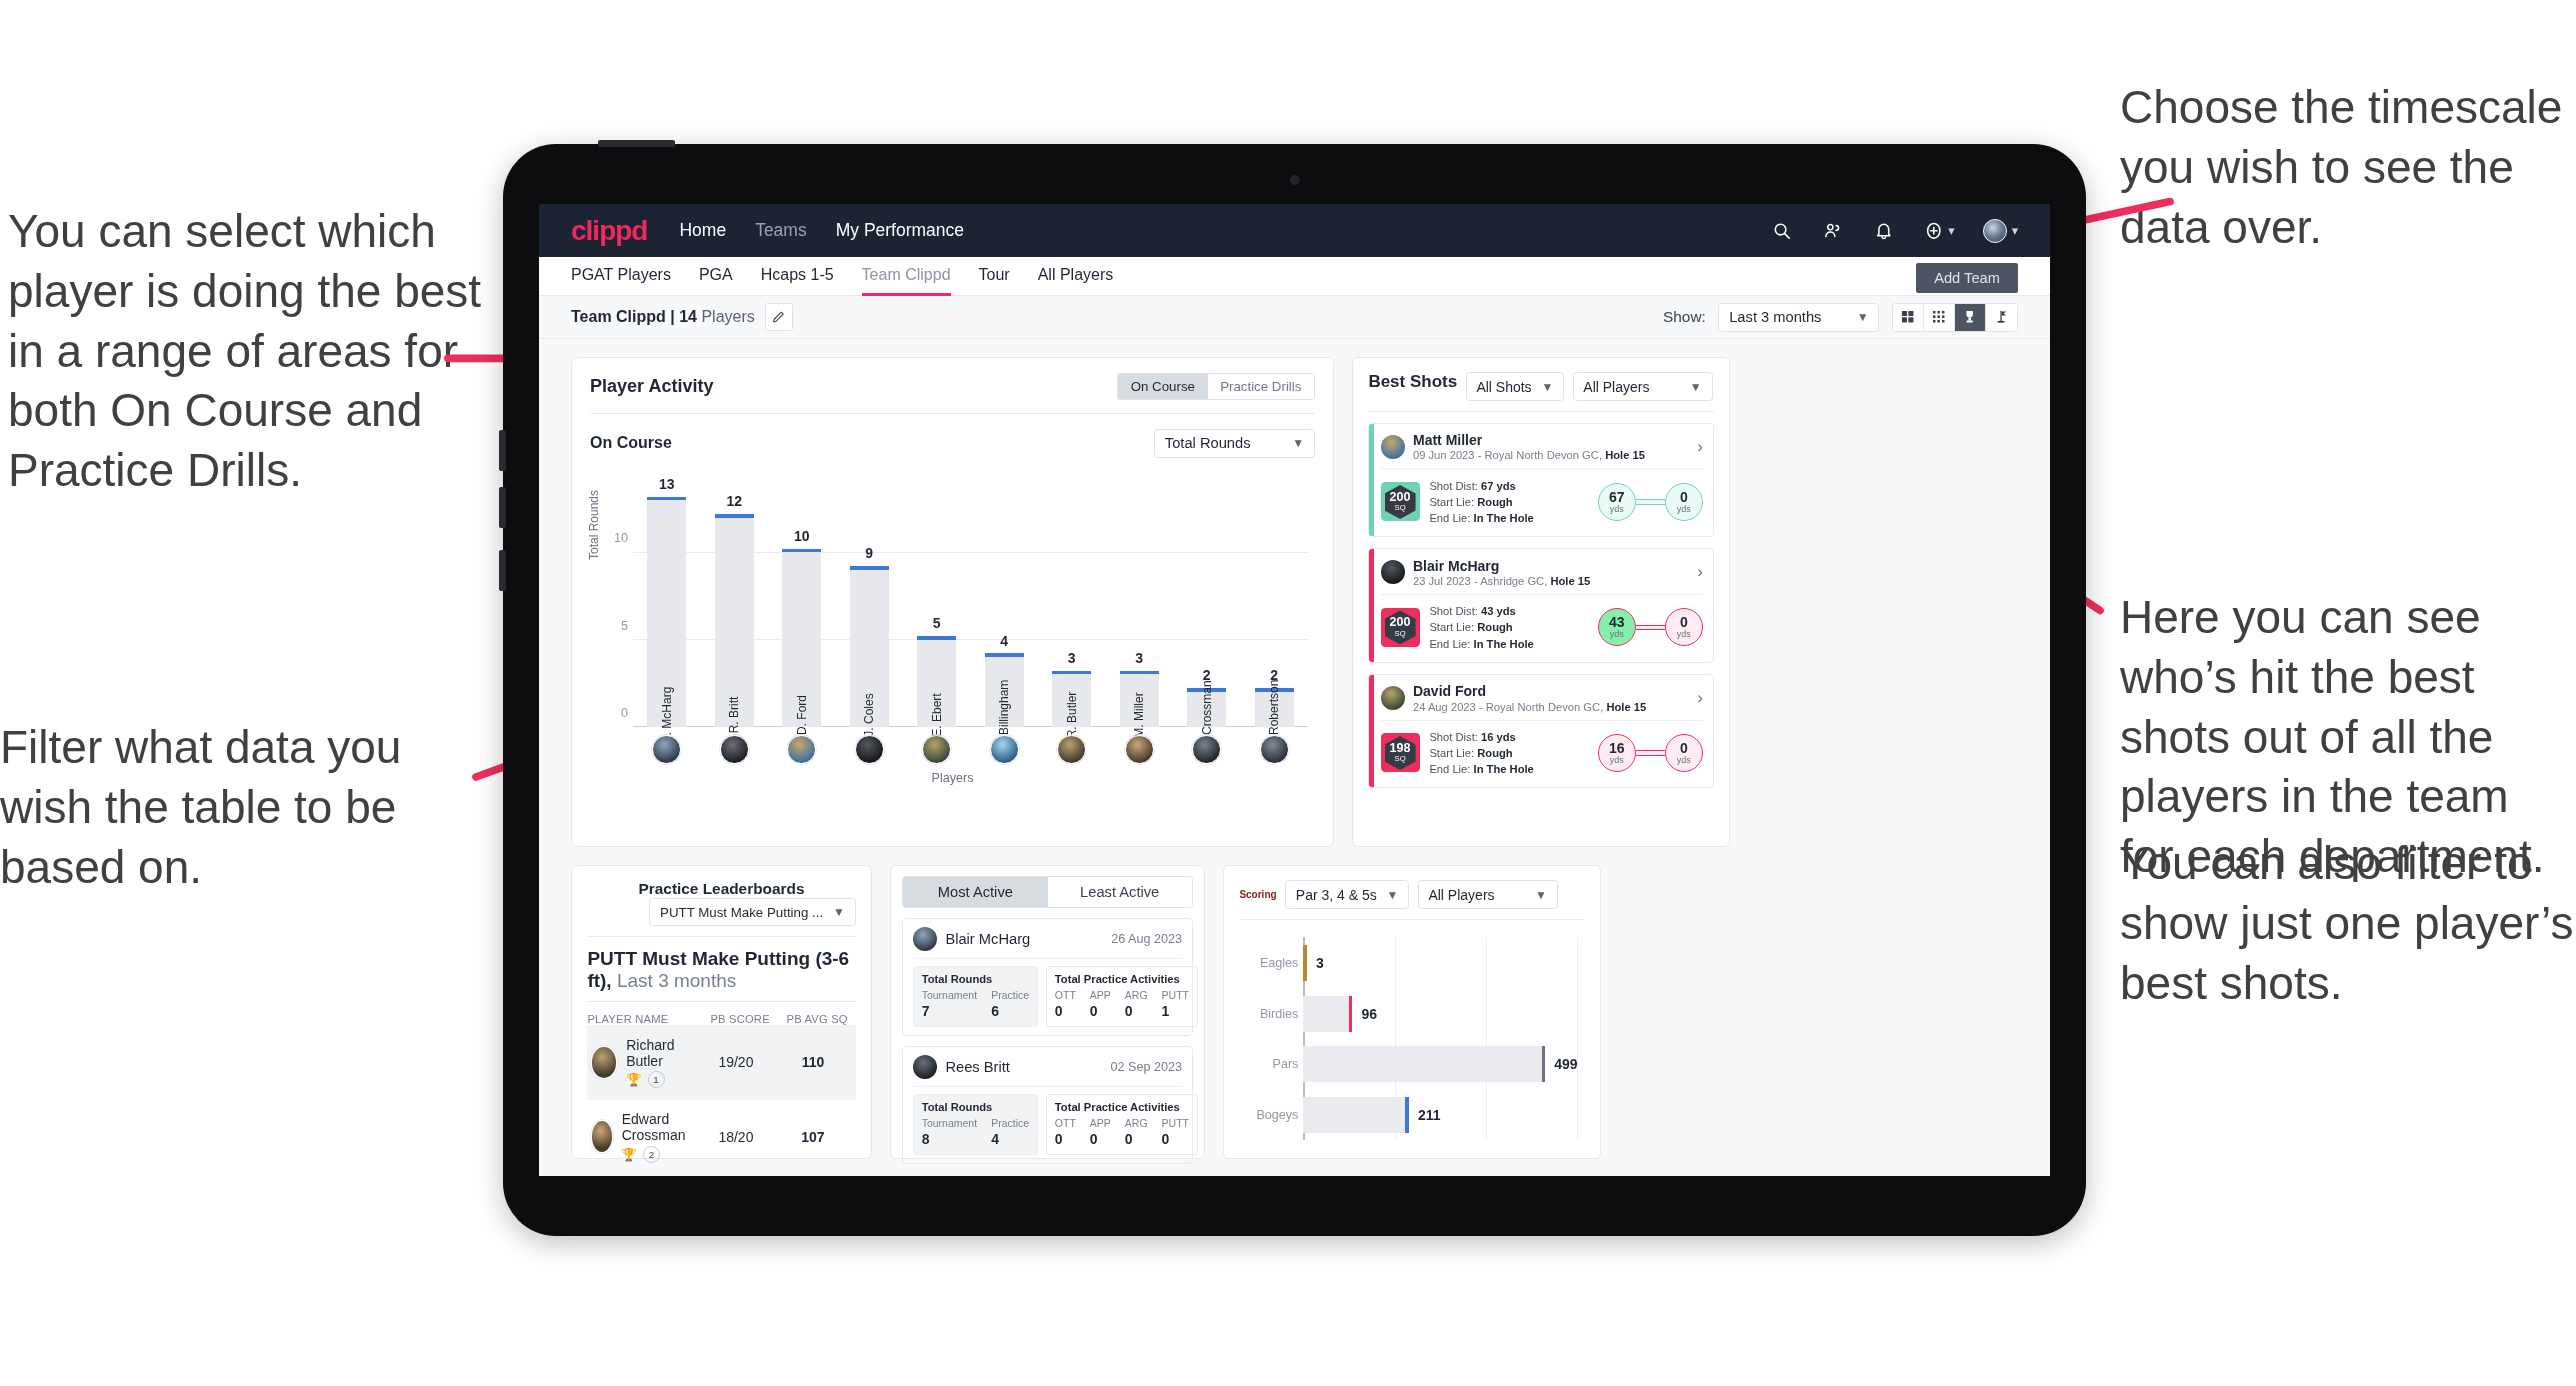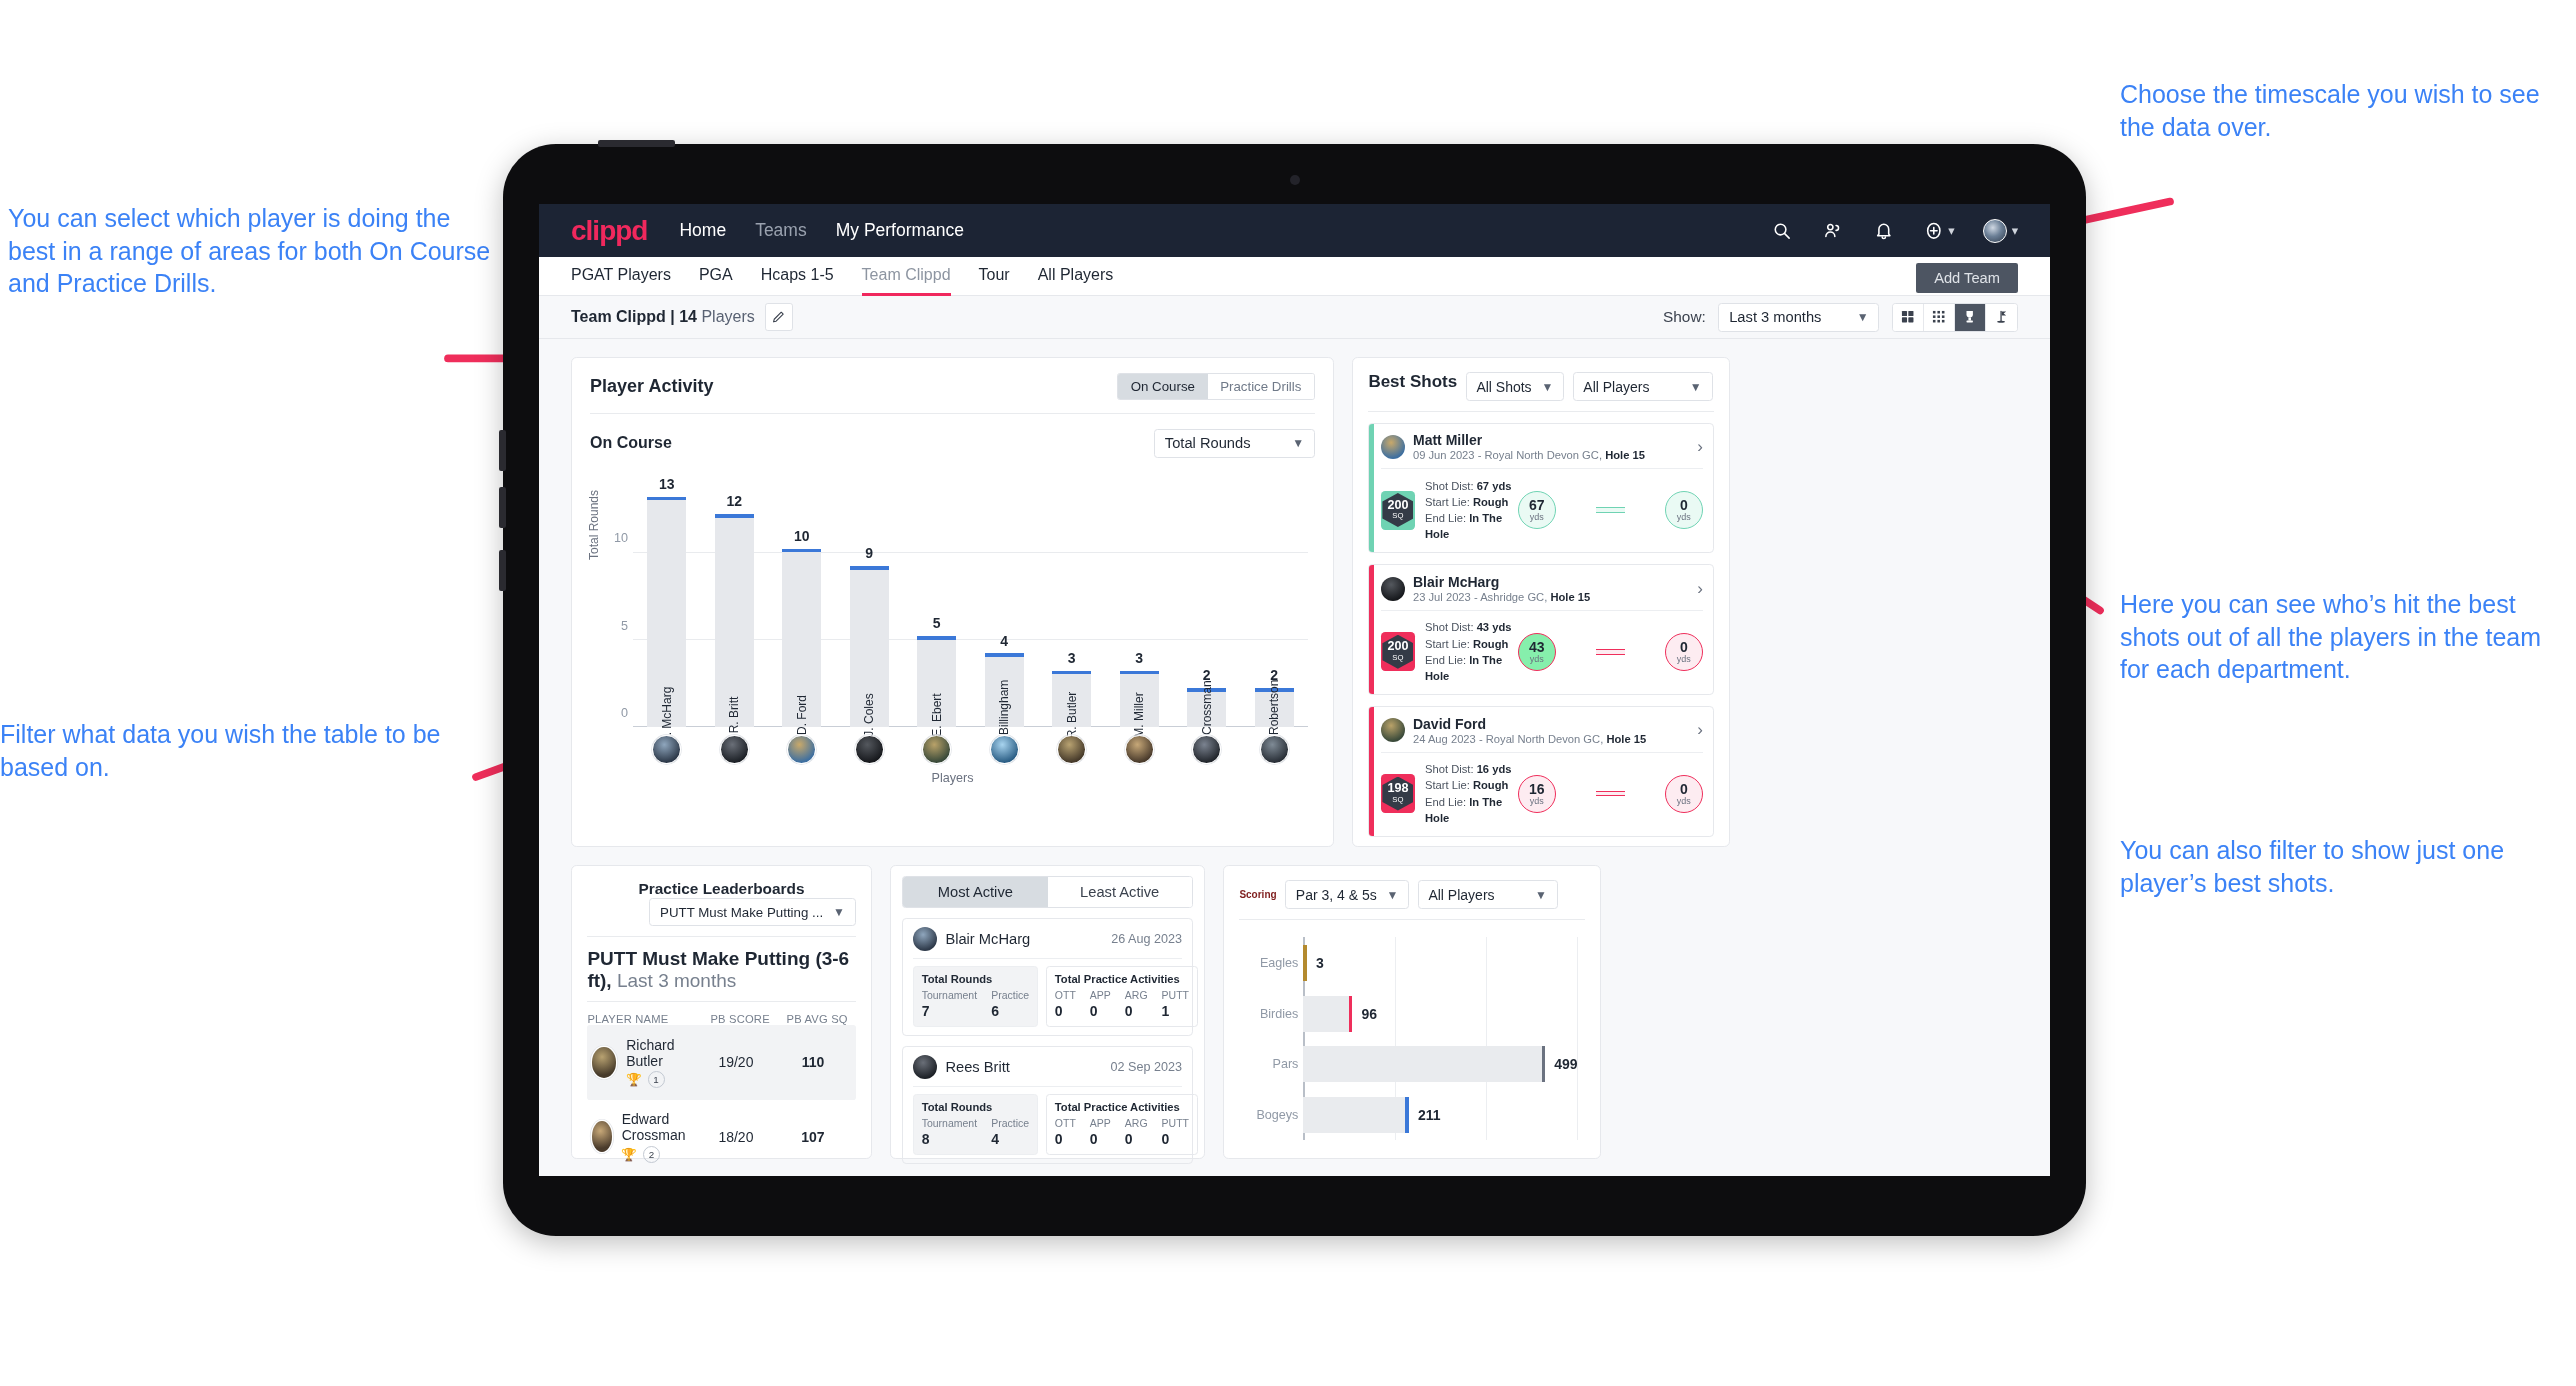--- a/index.html
+++ b/index.html
@@ -8,23 +8,23 @@
     background: #ffffff;
     font-family: "Liberation Sans", sans-serif;
     position: relative;
     overflow: hidden;
   }
 
   
   .annot {
     position: absolute;
     font-family: "Liberation Sans", sans-serif;
-    font-size: 25px;
+    font-size: 46px;
     line-height: 1.30;
-    color: #3b82f6;
+    color: #404040;
     font-weight: 400;
   }
   .annot-a { left: 8px;   top: 202px; width: 490px; }
   .annot-b { left: 0px;   top: 718px; width: 483px; }
   .annot-c { left: 2120px; top: 78px; width: 448px; }
   .annot-d { left: 2120px; top: 588px; width: 455px; }
   .annot-e { left: 2120px; top: 834px; width: 455px; }
 
   .arrow-svg { position: absolute; left:0; top:0; width: 2576px; height: 1386px; pointer-events: none; }
 
@@ -171,21 +171,21 @@
   .sc-arrow { margin-left:auto; color:#6b7280; font-size:17px; }
   .sc-hr { height:0.7px; background:#eceef1; margin:7px 0 8.4px;}
   .sc-body { display:flex; align-items:center; }
   .sqbox { width:39px;height:39px;border-radius:4.2px; display:flex;align-items:center;justify-content:center; position:relative;}
   .hexa { width:31px;height:34px; background:#343b47; clip-path: polygon(50% 0%,100% 25%,100% 75%,50% 100%,0% 75%,0% 25%);
           display:flex;flex-direction:column;align-items:center;justify-content:center; color:#fff;}
   .hexa .n { font-size:12.6px; font-weight:700; line-height:1;}
   .hexa .u { font-size:7.7px; line-height:1.3; }
   .sc-lines { margin-left:9.8px; font-size:11.2px; color:#4b535f; line-height:1.45;}
   .sc-lines b { color:#1f2733; }
-  .dumbbell { margin-left:auto; display:flex; align-items:center;gap:40px; }
+  .dumbbell { margin-left:auto; display:flex; align-items:center; }
   .dbcircle { width:38px;height:38px;border-radius:50%; display:flex;flex-direction:column;align-items:center;justify-content:center; }
   .dbcircle .n { font-size:14px; font-weight:700; color:#1f2733; line-height:1;}
   .dbcircle .u { font-size:9px; color:#6b7280; }
   .dbbar { width:29px; height:5.6px; }
 
   
   .row2 { display:flex; gap:18px; margin-top:18px; }
   .pl-card { width:301px; height:294px; padding:14px 15.4px; }
   .ma-card { width:315px; height:294px; padding:9.8px 11.2px; }
   .sc-card { width:378px; height:294px; padding:14px 15.4px; }

